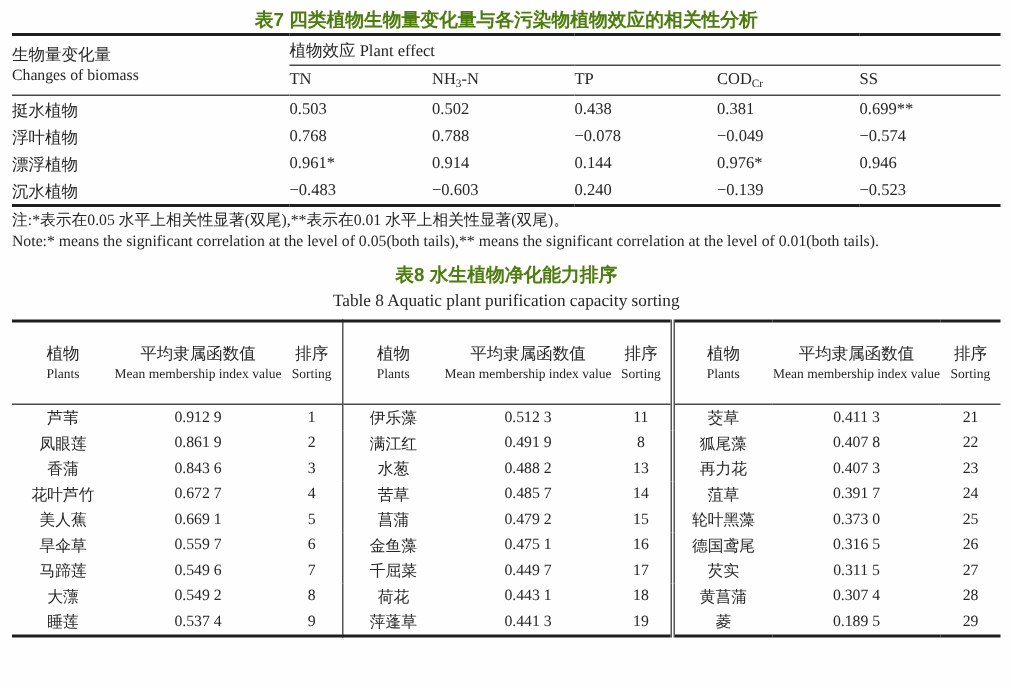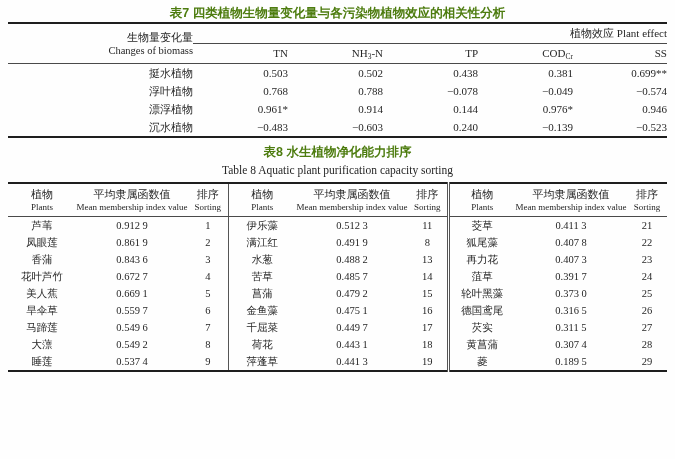--- a/index.html
+++ b/index.html
@@ -10,35 +10,35 @@
     padding:5px 8px 4px 8px;overflow:hidden;
   }
   .title-zh{
     text-align:center;font-weight:bold;font-size:12.5px;line-height:17px;
     font-family:"Liberation Sans","DejaVu Sans",sans-serif;color:#4d7c0f;
   }
   .title-en{text-align:center;font-size:11.5px;line-height:15px;margin:2px 0 4px 0;}
   table{border-collapse:collapse;width:659px;table-layout:fixed;}
   
   .t7{border-top:2px solid #1e1e1e;border-bottom:2px solid #1e1e1e;}
-  .t7 th,.t7 td{font-weight:normal;font-size:11px;text-align:right;padding:0;}
+  .t7 th,.t7 td{font-weight:normal;font-size:11px;text-align:left;padding:0;}
   .t7 .biomass-head{border-bottom:1px solid #4a4a4a;line-height:13px;}
   .t7 .biomass-zh{font-size:11px;}
   .t7 .biomass-en{font-size:10.5px;}
   .t7 .span-head{border-bottom:1px solid #4a4a4a;height:19px;font-size:11px;}
   .t7 .sub-head th{border-bottom:1px solid #4a4a4a;height:19px;}
   .t7 tbody td{height:18px;}
   sub{font-size:7.5px;vertical-align:-2px;}
   
   .note{font-size:10.5px;line-height:14px;margin-top:3px;}
   .note div{white-space:nowrap;}
   
   .t8-wrap{margin-top:2px;}
   .t8{border-top:2px solid #1e1e1e;border-bottom:2px solid #1e1e1e;}
-  .t8 th{font-weight:normal;border-bottom:1px solid #4a4a4a;padding:3px 0;}
+  .t8 th{font-weight:normal;border-bottom:1px solid #4a4a4a;padding:14px 0;}
   .t8 th .h-zh{font-size:11px;line-height:14px;}
   .t8 th .h-en{font-size:9px;line-height:12px;white-space:nowrap;}
   .t8 td{font-size:10.5px;text-align:center;height:17px;padding:0;}
   .t8 .g-sep1{border-right:1px solid #555;}
   .t8 .g-sep2{border-right:3px double #555;}
 </style>
 </head>
 <body>
 
 <div class="doc">
@@ -99,20 +99,24 @@
         <td>沉水植物</td>
         <td>−0.483</td>
         <td>−0.603</td>
         <td>0.240</td>
         <td>−0.139</td>
         <td>−0.523</td>
       </tr>
     </tbody>
   </table>
 
+  <div class="note">
+    <div>注:*表示在0.05 水平上相关性显著(双尾),**表示在0.01 水平上相关性显著(双尾)。</div>
+    <div>Note:* means the significant correlation at the level of 0.05(both tails),** means the significant correlation at the level of 0.01(both tails).</div>
+  </div>
 
   <div class="title-zh" style="margin-top:6px;">表8  水生植物净化能力排序</div>
   <div class="title-en">Table 8  Aquatic plant purification capacity sorting</div>
 
   <div class="t8-wrap">
   <table class="t8">
     <colgroup>
       <col style="width:68px">
           <col style="width:112px">
           <col style="width:40px">

